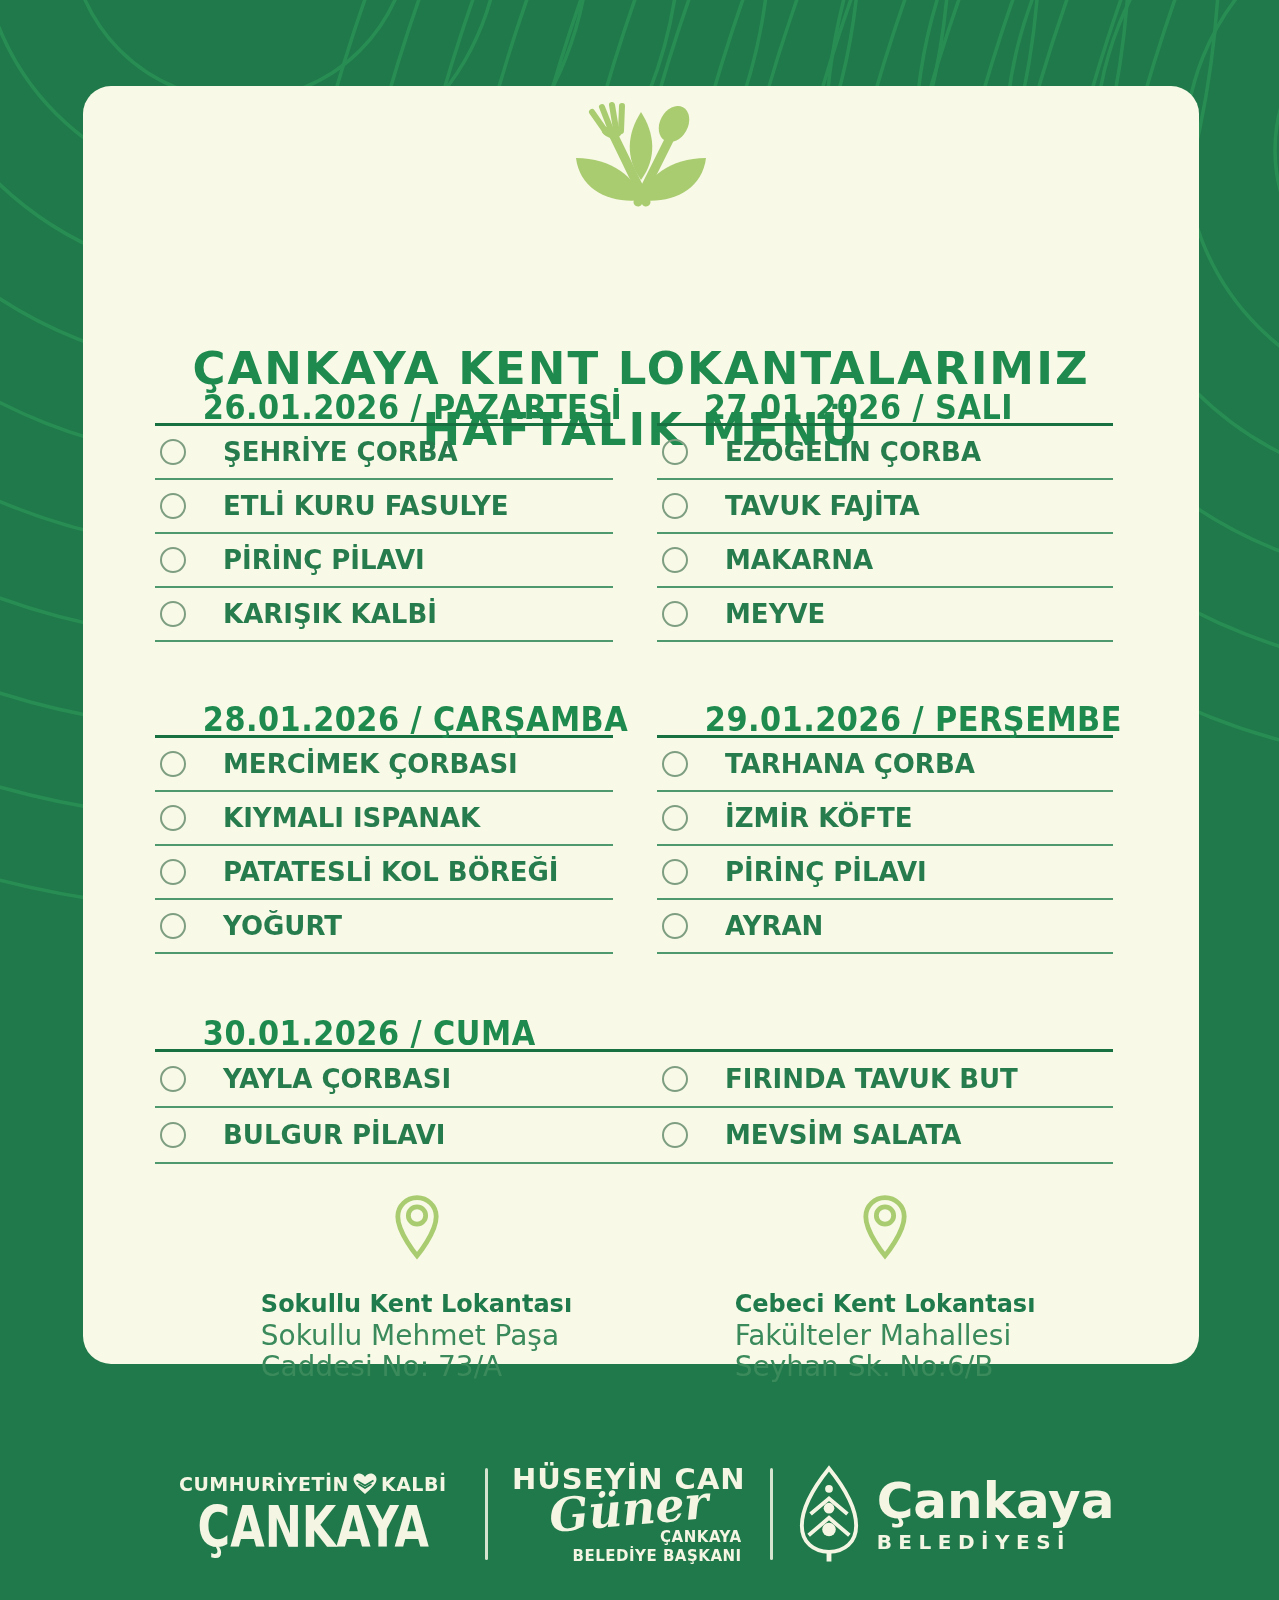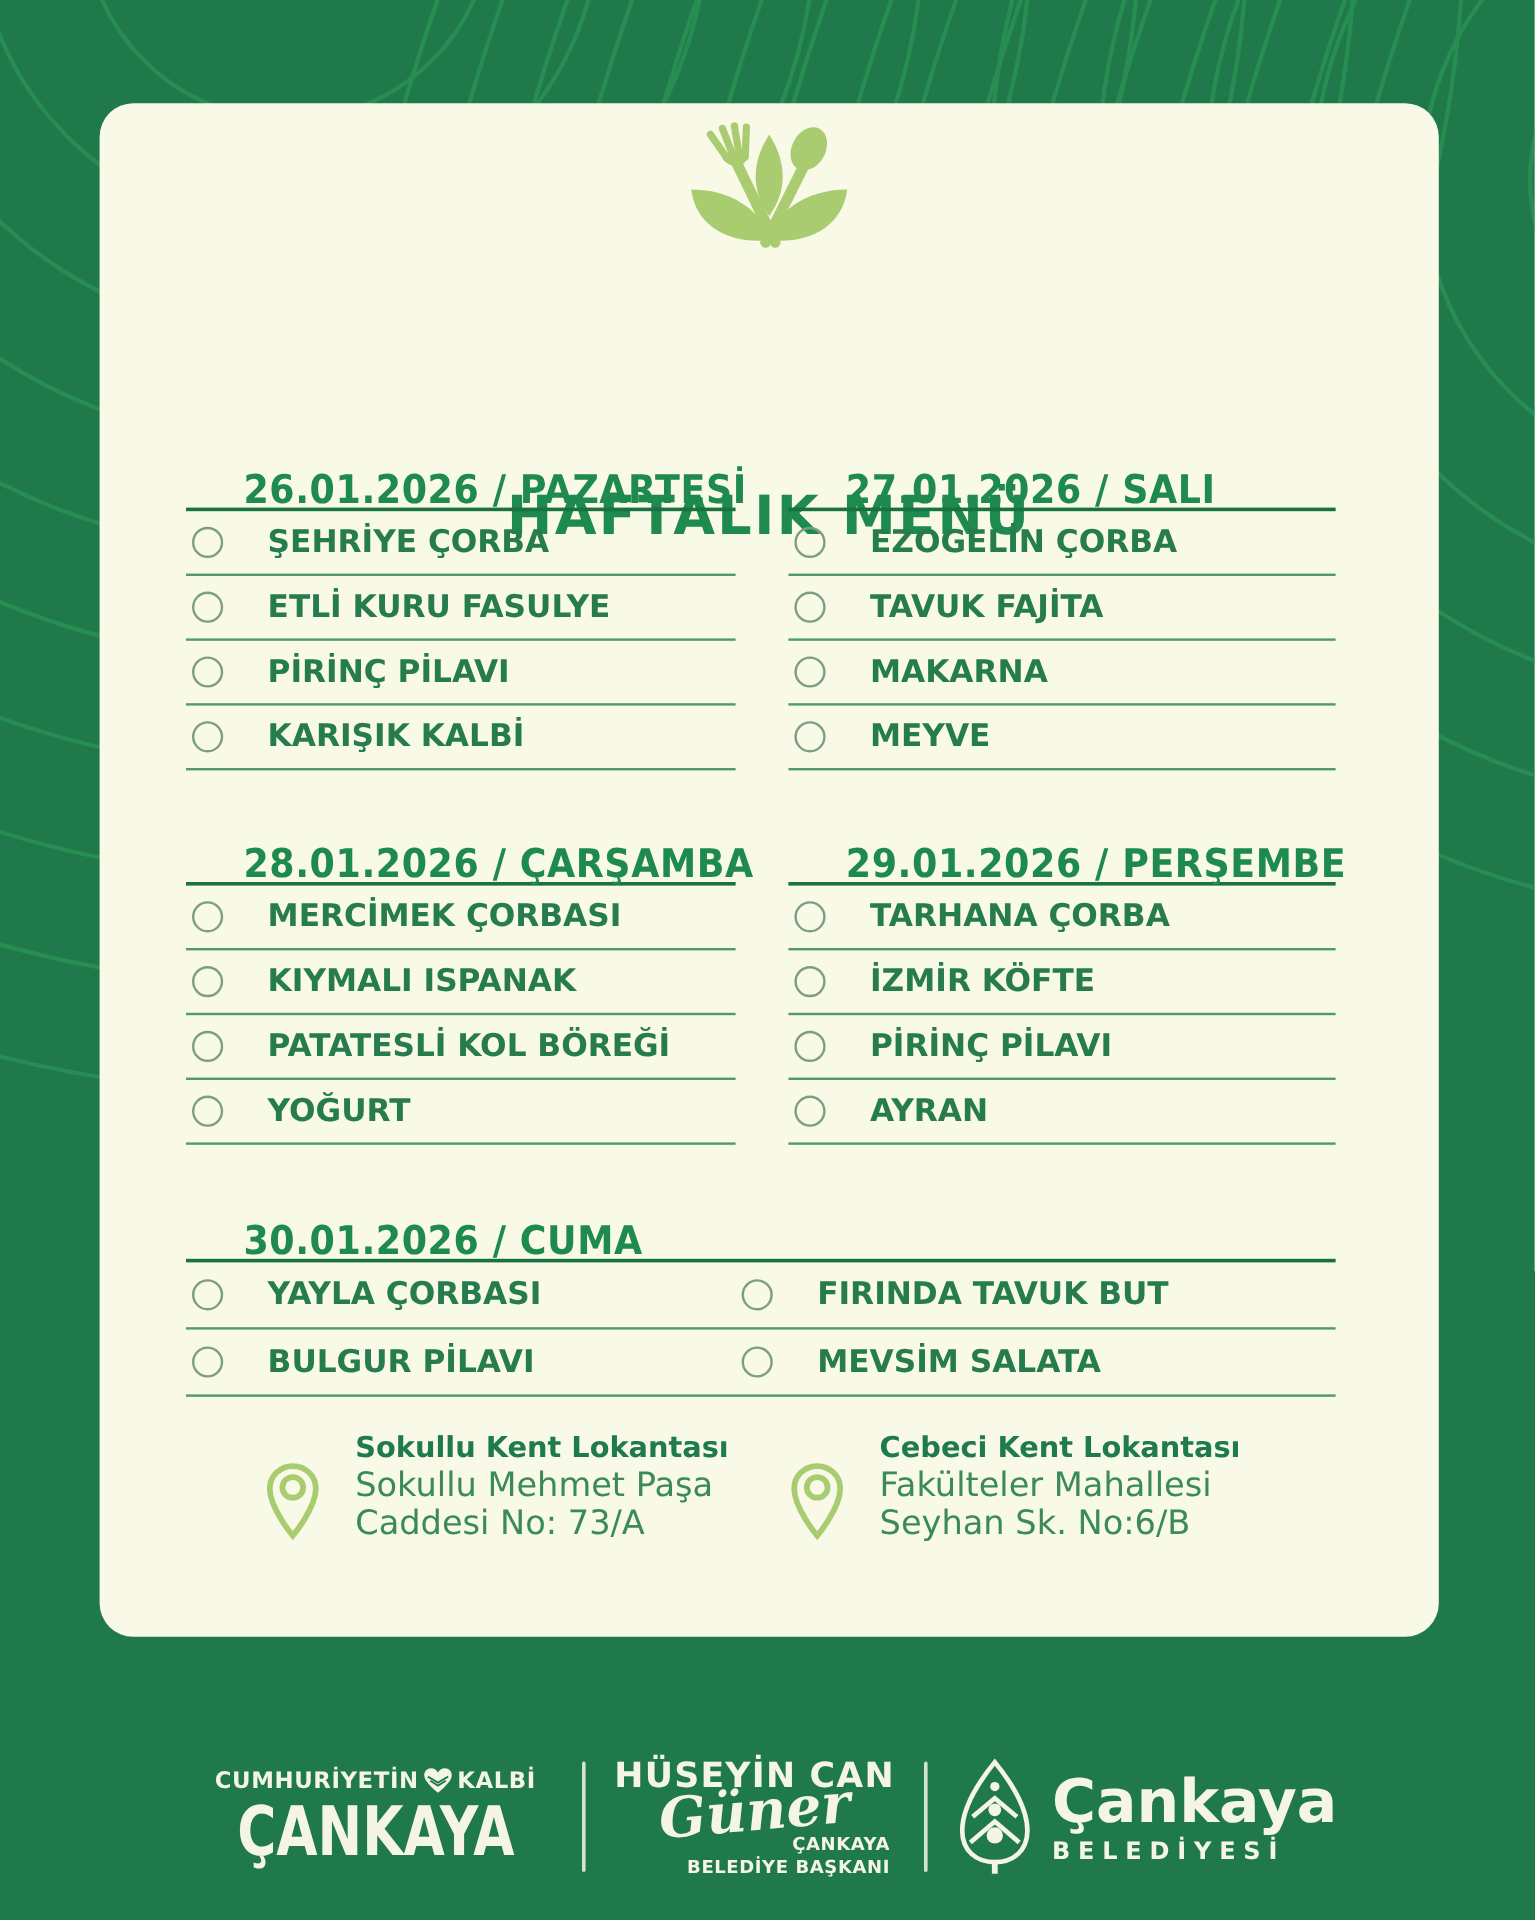--- a/index.html
+++ b/index.html
@@ -48,27 +48,27 @@
   }
   .circ{
     width:26px;height:26px;border:2px solid var(--circle-gray);
     border-radius:50%;flex:0 0 auto;box-sizing:border-box;background:transparent;
   }
   .mi-label{
     margin-left:37px;color:var(--item-green);
     font-size:26px;font-weight:bold;white-space:nowrap;
   }
   .fri-row{
-    display:grid;grid-template-columns:458px 456px;
+    display:grid;grid-template-columns:458px 456px;column-gap:44px;
     height:54px;border-bottom:2px solid var(--rule-light);
   }
   .fri-row .mi{border-bottom:none;height:100%;}
   
   .locations{margin-top:26px;display:grid;grid-template-columns:458px 456px;column-gap:44px;}
-  .loc{display:flex;gap:28px;align-items:flex-end;}
+  .loc{display:flex;gap:28px;align-items:center;flex-direction:column;}
   .loc1{padding-left:65px;}
   .pin{flex:0 0 auto;margin-top:4px;}
   .loc-name{color:#1f7b4c;font-size:24px;font-weight:bold;line-height:32px;}
   .loc-addr{color:#3a8a5c;font-size:28px;line-height:31px;}
   
   .footer{
     position:absolute;left:0;top:1364px;width:1279px;height:236px;
     display:flex;align-items:center;justify-content:center;gap:24px;
     color:var(--footer-cream);z-index:1;margin-top:32px;
   }
@@ -145,21 +145,21 @@
         <path d="M36,9 L45,32" stroke-width="6"></path>
         <path d="M46,7 L50,31" stroke-width="6"></path>
         <path d="M56,8 L55,33" stroke-width="6"></path>
         <path d="M47,36 L80,104" stroke-width="9"></path>
         <path d="M103,42 L72,104" stroke-width="9"></path>
         <path d="M40,33 Q48,40 53,33" stroke-width="8"></path>
       </g>
     </svg>
 
     <h1 class="title">
-      <br>
+      <span>ÇANKAYA KENT LOKANTALARIMIZ</span><br>
       <span>HAFTALIK MENÜ</span>
     </h1>
 
     <div class="menu">
 
       <div class="menu-row">
         <section class="day">
           <h2 class="day-h">26.01.2026 / PAZARTESİ</h2>
           <div class="day-rule"></div>
           <div class="mi">

